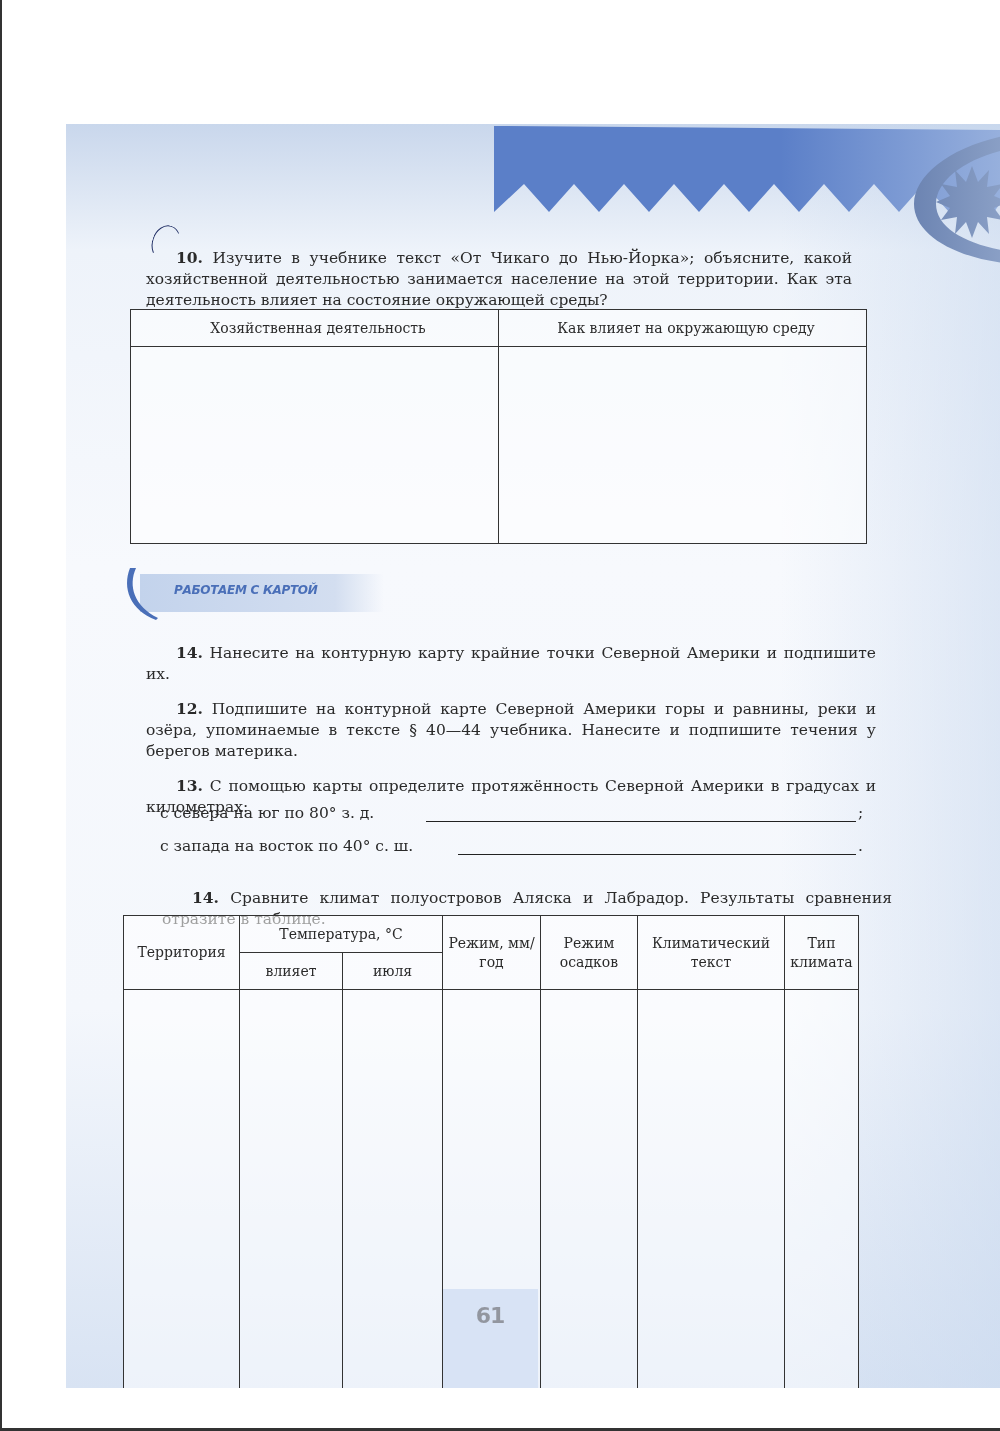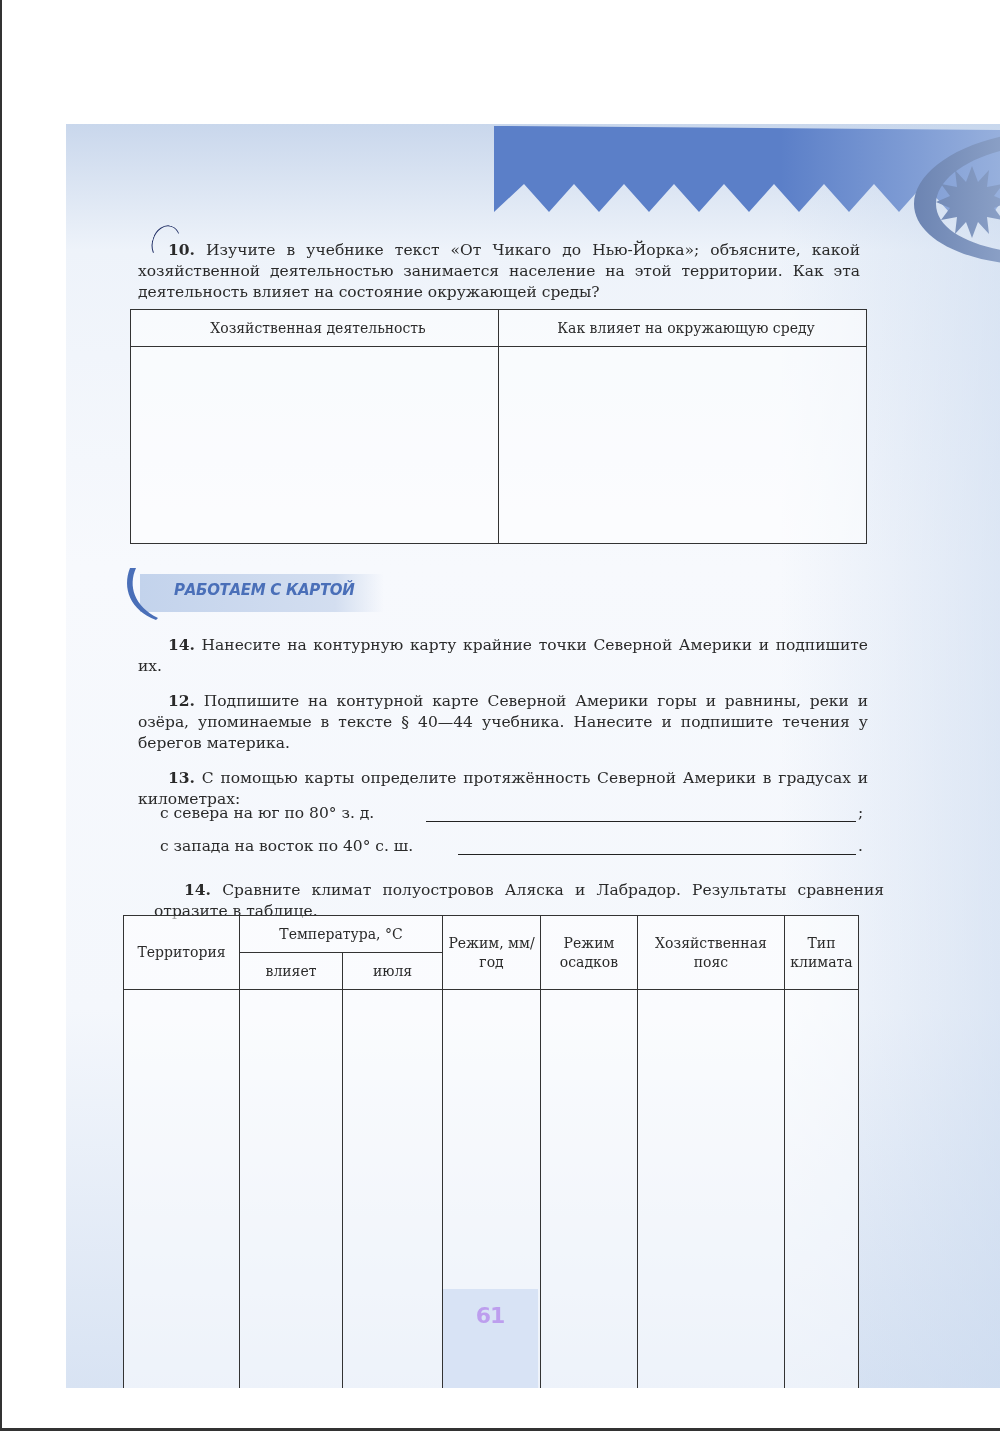--- a/index.html
+++ b/index.html
@@ -28,21 +28,21 @@
     .zigzag-banner {
       position: absolute; left: 428px; top: 0; width: 520px; height: 100px;
     }
     .star-badge {
       position: absolute; left: 828px; top: 10px; width: 120px; height: 130px;
     }
     .content {
       position: absolute; left: 130px; top: 0; width: 740px; font-size: 15.5px; line-height: 21px;
       z-index: 2;
     }
-    p { margin: 8px; text-align: justify; }
+    p { margin: 16px; text-align: justify; }
     .task { text-indent: 30px; }
     .task b { font-weight: bold; }
     .q10 { position: absolute; top: 231px; left: 0; width: 738px; }
     .circle-mark {
       position: absolute; left: 22px; top: -6px; width: 26px; height: 34px;
       border: 1.4px solid #223066; border-radius: 50%; transform: rotate(18deg);
       border-right-color: transparent; border-bottom-color: transparent;
     }
     table { border-collapse: collapse; background: rgba(255,255,255,0.55); }
     td, th { border: 1.5px solid #333; font-weight: normal; text-align: center; vertical-align: middle; }
@@ -55,21 +55,21 @@
     .banner-bg {
       position: absolute; left: 18px; top: 6px; width: 244px; height: 38px;
       background: linear-gradient(90deg, #c3d3ec 0%, #d3def0 80%, rgba(211,222,240,0) 100%);
     }
     .banner-arc {
       position: absolute; left: 0; top: 0; width: 40px; height: 52px;
     }
     .banner-label {
       position: absolute; left: 52px; top: 12px;
       font-family: "DejaVu Sans", "Liberation Sans", sans-serif; font-weight: bold; font-style: italic;
-      font-size: 15px; color: #4a6fb8; letter-spacing: -0.3px;
+      font-size: 12px; color: #4a6fb8; letter-spacing: -0.3px;
     }
     .q11 { position: absolute; top: 626px; left: 0; width: 730px; }
     .q12 { position: absolute; top: 682px; left: 0; width: 730px; }
     .q13 { position: absolute; top: 759px; left: 0; width: 730px; }
     .fill-line { position: absolute; left: 0; width: 735px; font-size: 15.5px; }
     .fill-line .lbl { position: absolute; left: 30px; white-space: nowrap; }
     .fill-line .line { position: absolute; height: 0; border-bottom: 1.3px solid #222; }
     .fill-line .punct { position: absolute; left: 728px; }
     .line1 { top: 803px; }
     .line2 { top: 836px; }
@@ -80,21 +80,21 @@
     .table2 .h1 { height: 37px; }
     .table2 .h2 { height: 37px; }
     .table2 td.body { height: 586px; }
     .page-num-box {
       position: absolute; left: 376px; top: 1165px; width: 96px; height: 100px;
       background: #a9c1e8;
     }
     .page-num {
       position: absolute; left: 0; top: 14px; width: 96px; text-align: center;
       font-family: "DejaVu Sans", "Liberation Sans", sans-serif; font-weight: bold;
-      font-size: 22px; color: #6d28d9; letter-spacing: -1px;
+      font-size: 22px; color: #0f172a; letter-spacing: -1px;
     }
   </style>
 </head>
 <body>
 
 <div class="scan-edge-left"></div>
 <div class="scan-edge-bottom"></div>
 
 <div class="page">
 
@@ -156,21 +156,21 @@
 
     <p class="task q14"><b>14.</b><span> Сравните климат полуостровов Аляска и Лабрадор. Результаты сравнения отразите в таблице.</span></p>
 
     <table class="table2">
       <tbody>
           <tr class="h1">
         <th rowspan="2" style="width:113px">Территория</th>
         <th colspan="2">Температура, °С</th>
         <th rowspan="2" style="width:95px">Режим, мм/год</th>
         <th rowspan="2" style="width:94px">Режим осадков</th>
-        <th rowspan="2" style="width:144px">Хозяйственная пояс</th>
+        <th rowspan="2" style="width:144px">Климатический текст</th>
         <th rowspan="2">Тип климата</th>
       </tr>
       <tr class="h2">
         <th style="width:100px">влияет</th>
         <th style="width:97px">июля</th>
       </tr>
       <tr>
         <td class="body"></td>
         <td class="body"></td>
         <td class="body"></td>

